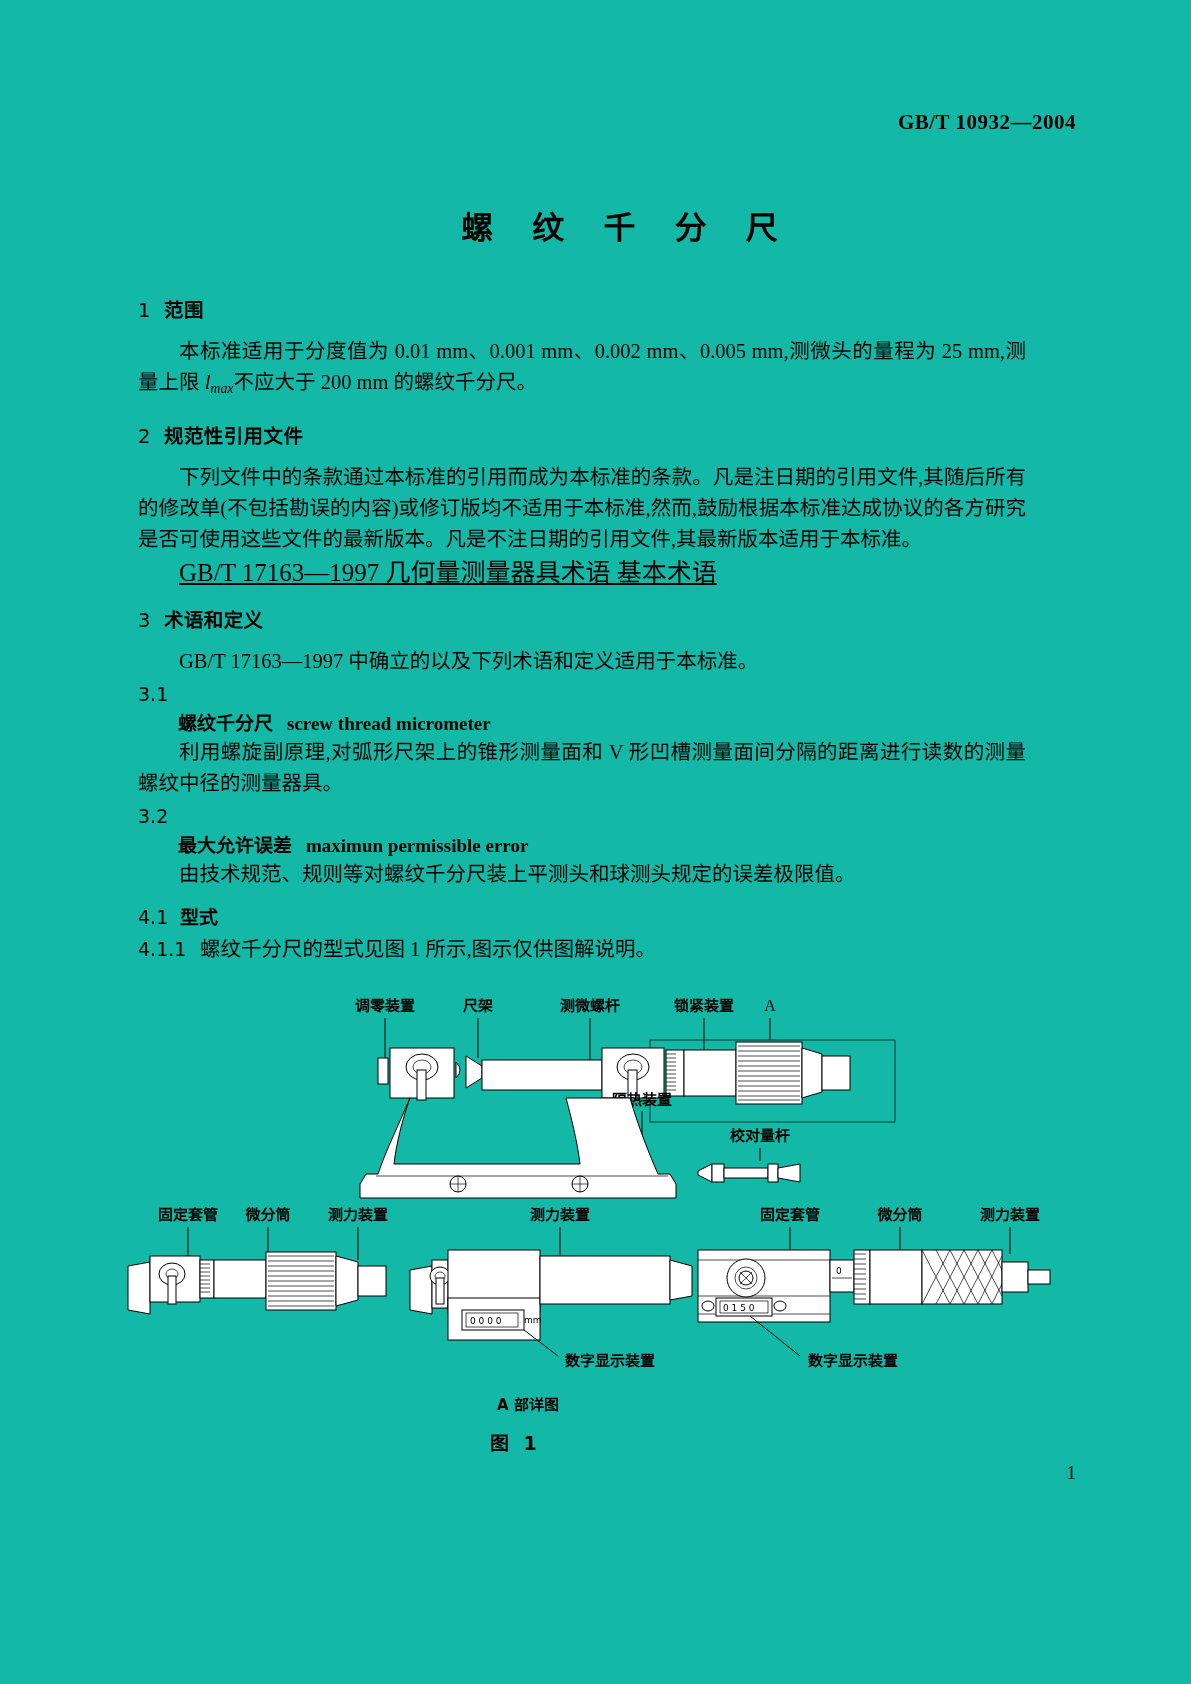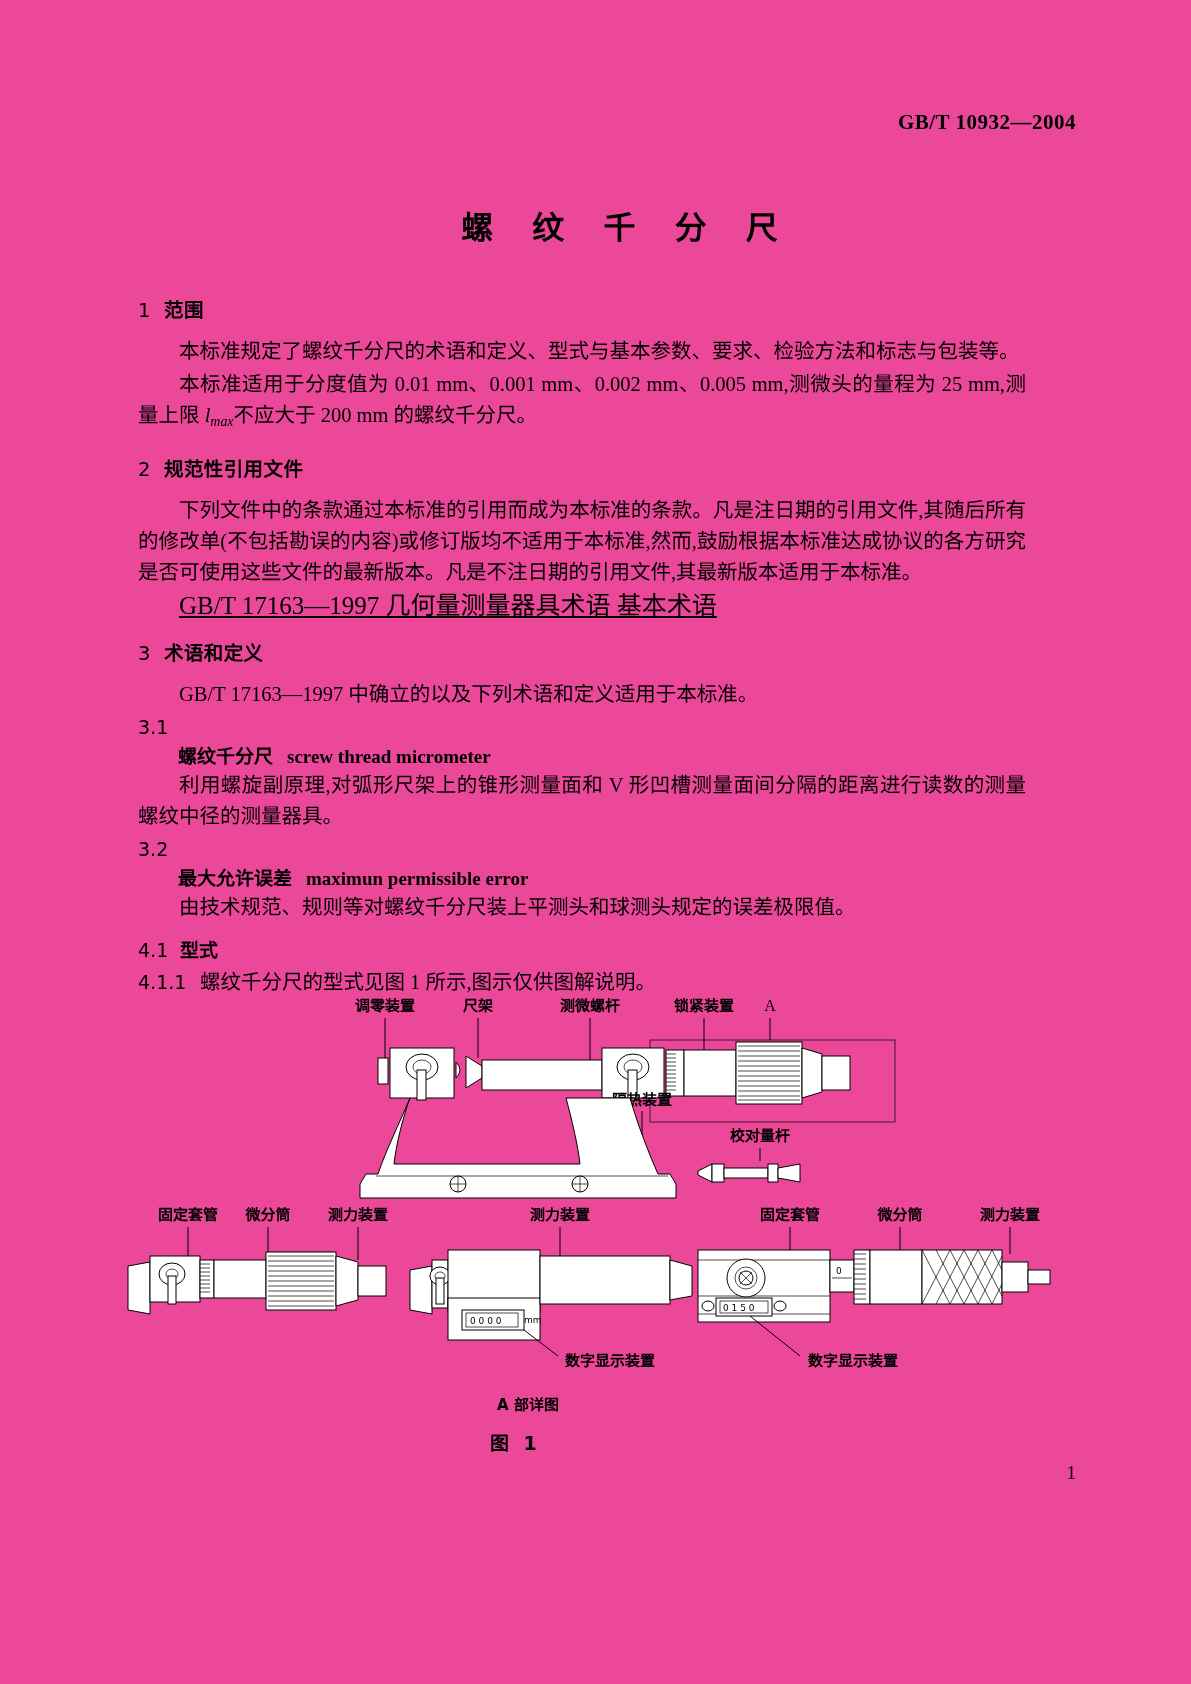--- a/index.html
+++ b/index.html
@@ -8,21 +8,21 @@
     background: #ffffff;
   }
   body {
     font-family: "DejaVu Sans", "Liberation Sans", sans-serif;
     color: #000000;
   }
   .page {
     position: relative;
     width: 1191px;
     height: 1684px;
-    background: #ec4899;
+    background: #14b8a6;
     overflow: hidden;
     margin: 0 auto;
   }
   .header {
     position: absolute;
     top: 110px;
     right: 115px;
     font-family: "Liberation Serif", "DejaVu Serif", serif;
     font-weight: bold;
     font-size: 21px;
@@ -170,21 +170,20 @@
 
   <div class="header">GB/T 10932—2004</div>
 
   <div class="doc-title">螺 纹 千 分 尺</div>
 
   <div class="content">
 
     <div class="h1">
       <span class="num">1</span><span>范围</span>
     </div>
-    <p class="body indent">本标准规定了螺纹千分尺的术语和定义、型式与基本参数、要求、检验方法和标志与包装等。</p>
     <p class="body indent"><span>本标准适用于分度值为 0.01 mm、0.001 mm、0.002 mm、0.005 mm,测微头的量程为 25 mm,测量上限 </span><em class="ital"><span>l</span><sub>max</sub></em><span>不应大于 200 mm 的螺纹千分尺。</span></p>
 
     <div class="h1">
       <span class="num">2</span><span>规范性引用文件</span>
     </div>
     <p class="body indent">下列文件中的条款通过本标准的引用而成为本标准的条款。凡是注日期的引用文件,其随后所有的修改单(不包括勘误的内容)或修订版均不适用于本标准,然而,鼓励根据本标准达成协议的各方研究是否可使用这些文件的最新版本。凡是不注日期的引用文件,其最新版本适用于本标准。</p>
     <p class="sub-para">GB/T 17163—1997   几何量测量器具术语   基本术语</p>
 
     <div class="h1">
       <span class="num">3</span><span>术语和定义</span>

